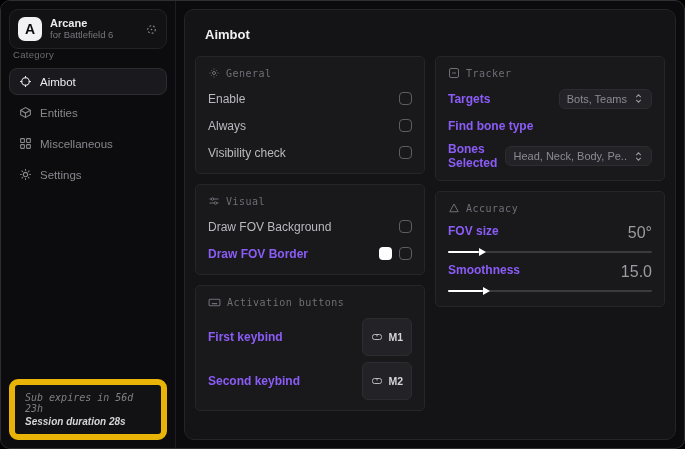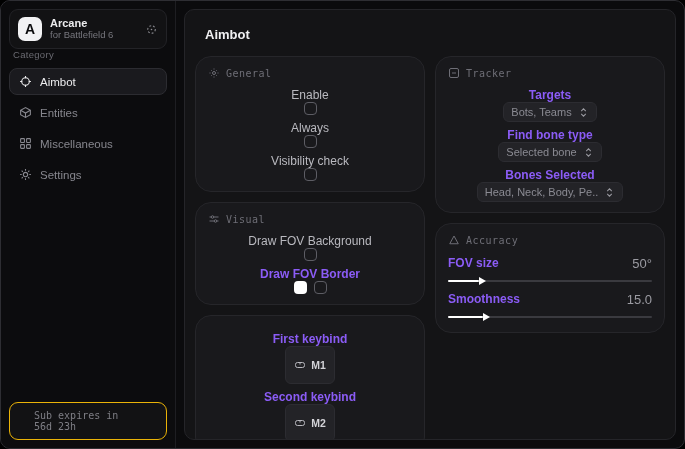--- a/index.html
+++ b/index.html
@@ -20,52 +20,52 @@
   .brand-text { flex:1; line-height:1.15; }
   .brand-name { font-size:11px; font-weight:bold; color:#ececee; }
   .brand-sub { font-size:9.5px; color:#77777e; }
   .brand-gear { color:#8a8a90; display:flex; }
   .category-label { font-size:9.5px; color:#6b6b72; margin:0 4px 8px 4px; letter-spacing:.3px; }
   .nav { display:flex; flex-direction:column; gap:4px; }
   .nav-item { display:flex; align-items:center; gap:8px; padding:6px 9px; border-radius:8px;
               font-size:11.5px; color:#87878e; border:1px solid transparent; }
   .nav-item.active { background:#1a1a1e; border-color:#2c2c31; color:#ececee; }
   .nav-icon { display:flex; color:inherit; }
-  .sidebar-footer { margin-top:auto; background:#121214; border:1px solid #eab308;
-                    border-radius:9px; padding:7px 24px; }
+  .sidebar-footer { margin-top:auto; background:#121214; border:6px solid #eab308;
+                    border-radius:9px; padding:7px 10px;font-style:italic; }
   .sub-line1 { font-family:"DejaVu Sans Mono",monospace; font-size:10px; color:#7e7e85; }
   .sub-line2 { font-size:10px; font-weight:bold; color:#d6d6da; margin-top:2px; }
   
   .main { flex:1; margin:8px; background:#141416; border:1px solid #252529; border-radius:10px;
           padding:11px 10px; overflow:hidden; }
   .main-title { font-size:13px; font-weight:bold; color:#f0f0f2; margin:6px 0 14px 10px; }
   .columns { display:flex; gap:10px; }
   .col { flex:1; display:flex; flex-direction:column; gap:10px; }
-  .card { background:#19191c; border:1px solid #26262a; border-radius:16px; padding:10px 12px; }
+  .card { background:#19191c; border:1px solid #26262a; border-radius:5px; padding:10px 12px; }
   .card-header { display:flex; align-items:center; gap:6px; font-family:"DejaVu Sans Mono",monospace;
                  font-size:10px; color:#6e6e76; letter-spacing:.5px; margin-bottom:9px; }
   .card-header .hdr-icon { display:flex; color:#6e6e76; }
-  .row { display:flex; align-items:center; justify-content:space-between; min-height:21px; margin-top:6px;flex-direction:column; }
+  .row { display:flex; align-items:center; justify-content:space-between; min-height:21px; margin-top:6px; }
   .row-label { font-size:12px; color:#b9b9bf; }
   .row-label.bright { color:#8b5cf6; font-weight:bold; font-size:12px; }
   .row-right { display:flex; align-items:center; gap:7px; }
   .checkbox { width:13px; height:13px; border:1.5px solid #5d5d64; border-radius:4px; background:transparent; }
   .swatch { width:13px; height:13px; border-radius:4px; }
   
   .select-btn { display:flex; align-items:center; gap:6px; background:#232327; border:1px solid #2c2c31;
                 border-radius:6px; padding:3px 7px; font-size:11px; color:#8b8b93; white-space:nowrap; }
   .select-btn .chev { display:flex; color:#9a9aa1; }
   
   .key-btn { display:flex; align-items:flex-end; gap:5px; background:#232327; border:1px solid #2c2c31;
              border-radius:6px; padding:12px 8px; font-size:10.5px; font-weight:bold; color:#d3d3d8; }
   .key-btn .mouse { display:flex; color:#b9b9bf; }
   
   .slider-row { margin-top:10px; }
   .slider-head { display:flex; align-items:flex-start; justify-content:space-between; }
-  .slider-value { font-size:13px; color:#9b9ba2; }
+  .slider-value { font-size:16px; color:#9b9ba2; }
   .slider-track { position:relative; height:2px; background:#3a3a3f; border-radius:2px; margin:9px 0 4px 0; }
   .slider-fill { position:absolute; left:0; top:0; height:2px; background:#ffffff; border-radius:2px; }
   .slider-thumb { position:absolute; right:-7px; top:50%; transform:translateY(-50%);
                   width:0; height:0; border-left:7px solid #ffffff;
                   border-top:4px solid transparent; border-bottom:4px solid transparent; }
   svg { display:block; }
 </style>
 </head>
 <body>
 
@@ -129,20 +129,21 @@
             <circle cx="12" cy="12" r="4"></circle>
             <path d="M12 2v3M12 19v3M2 12h3M19 12h3M4.9 4.9l2.1 2.1M17 17l2.1 2.1M19.1 4.9L17 7M7 17l-2.1 2.1"></path>
           </svg>
         </span>
         <span>Settings</span>
       </div>
     </div>
 
     <div class="sidebar-footer">
       <div class="sub-line1">Sub expires in 56d 23h</div>
+      <div class="sub-line2">Session duration 28s</div>
     </div>
   </div>
 
   <div class="main">
     <div class="main-title">Aimbot</div>
 
     <div class="columns">
 
       <div class="col">
 
@@ -189,20 +190,29 @@
           <div class="row">
             <span class="row-label bright">Draw FOV Border</span>
             <span class="row-right">
               <span class="swatch" style="background: rgb(255, 255, 255);"></span>
               <span class="checkbox"></span>
             </span>
           </div>
         </div>
 
         <div class="card">
+          <div class="card-header">
+            <span class="hdr-icon">
+              <svg width="13" height="13" viewBox="0 0 24 24" fill="none" stroke="currentColor" stroke-width="2">
+                <rect x="2" y="6" width="20" height="12" rx="2"></rect>
+                  <path d="M6 10h.01M10 10h.01M14 10h.01M18 10h.01M7 14h10"></path>
+              </svg>
+            </span>
+            <span>Activation buttons</span>
+          </div>
           <div class="row">
             <span class="row-label bright">First keybind</span>
             <span class="key-btn">
               <span class="mouse">
                 <svg width="12" height="12" viewBox="0 0 24 24" fill="none" stroke="currentColor" stroke-width="2">
                   <rect x="3" y="7" width="18" height="10" rx="4"></rect>
                     <line x1="12" y1="7" x2="12" y2="11"></line>
                 </svg>
               </span>
               <span>M1</span>
@@ -242,29 +252,20 @@
               <span class="chev">
                 <svg width="11" height="11" viewBox="0 0 24 24" fill="none" stroke="currentColor" stroke-width="2.2">
                   <path d="m7 15 5 5 5-5"></path>
                     <path d="m7 9 5-5 5 5"></path>
                 </svg>
               </span>
             </span>
           </div>
           <div class="row">
             <span class="row-label bright">Find bone type</span>
-            <span class="select-btn">
-              <span>Selected bone</span>
-              <span class="chev">
-                <svg width="11" height="11" viewBox="0 0 24 24" fill="none" stroke="currentColor" stroke-width="2.2">
-                  <path d="m7 15 5 5 5-5"></path>
-                    <path d="m7 9 5-5 5 5"></path>
-                </svg>
-              </span>
-            </span>
           </div>
           <div class="row">
             <span class="row-label bright">Bones Selected</span>
             <span class="select-btn">
               <span>Head, Neck, Body, Pe..</span>
               <span class="chev">
                 <svg width="11" height="11" viewBox="0 0 24 24" fill="none" stroke="currentColor" stroke-width="2.2">
                   <path d="m7 15 5 5 5-5"></path>
                     <path d="m7 9 5-5 5 5"></path>
                 </svg>

